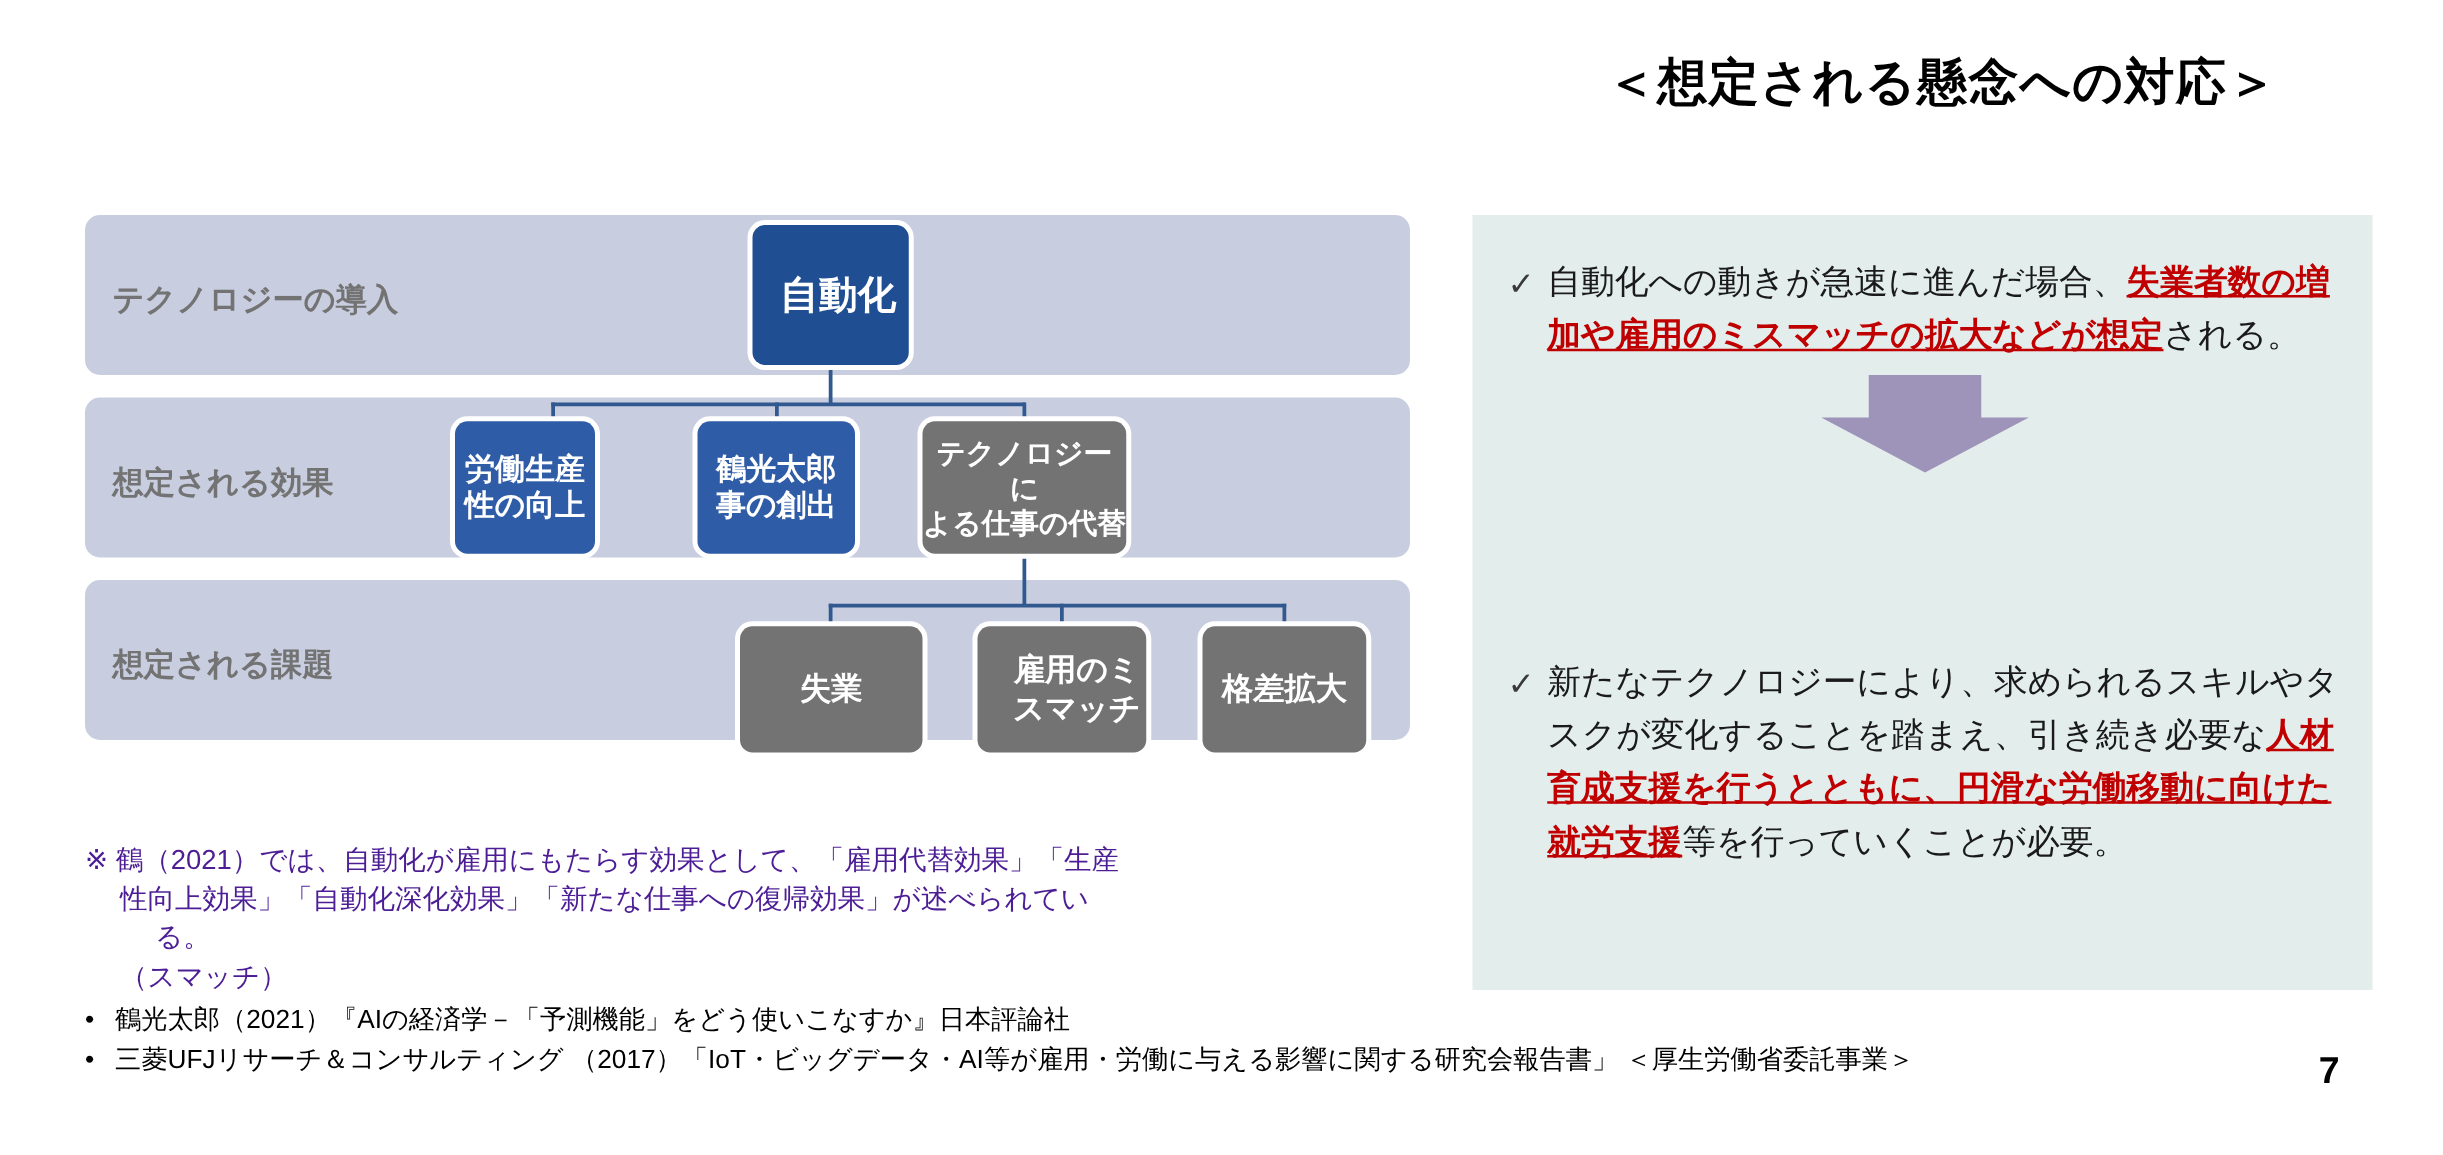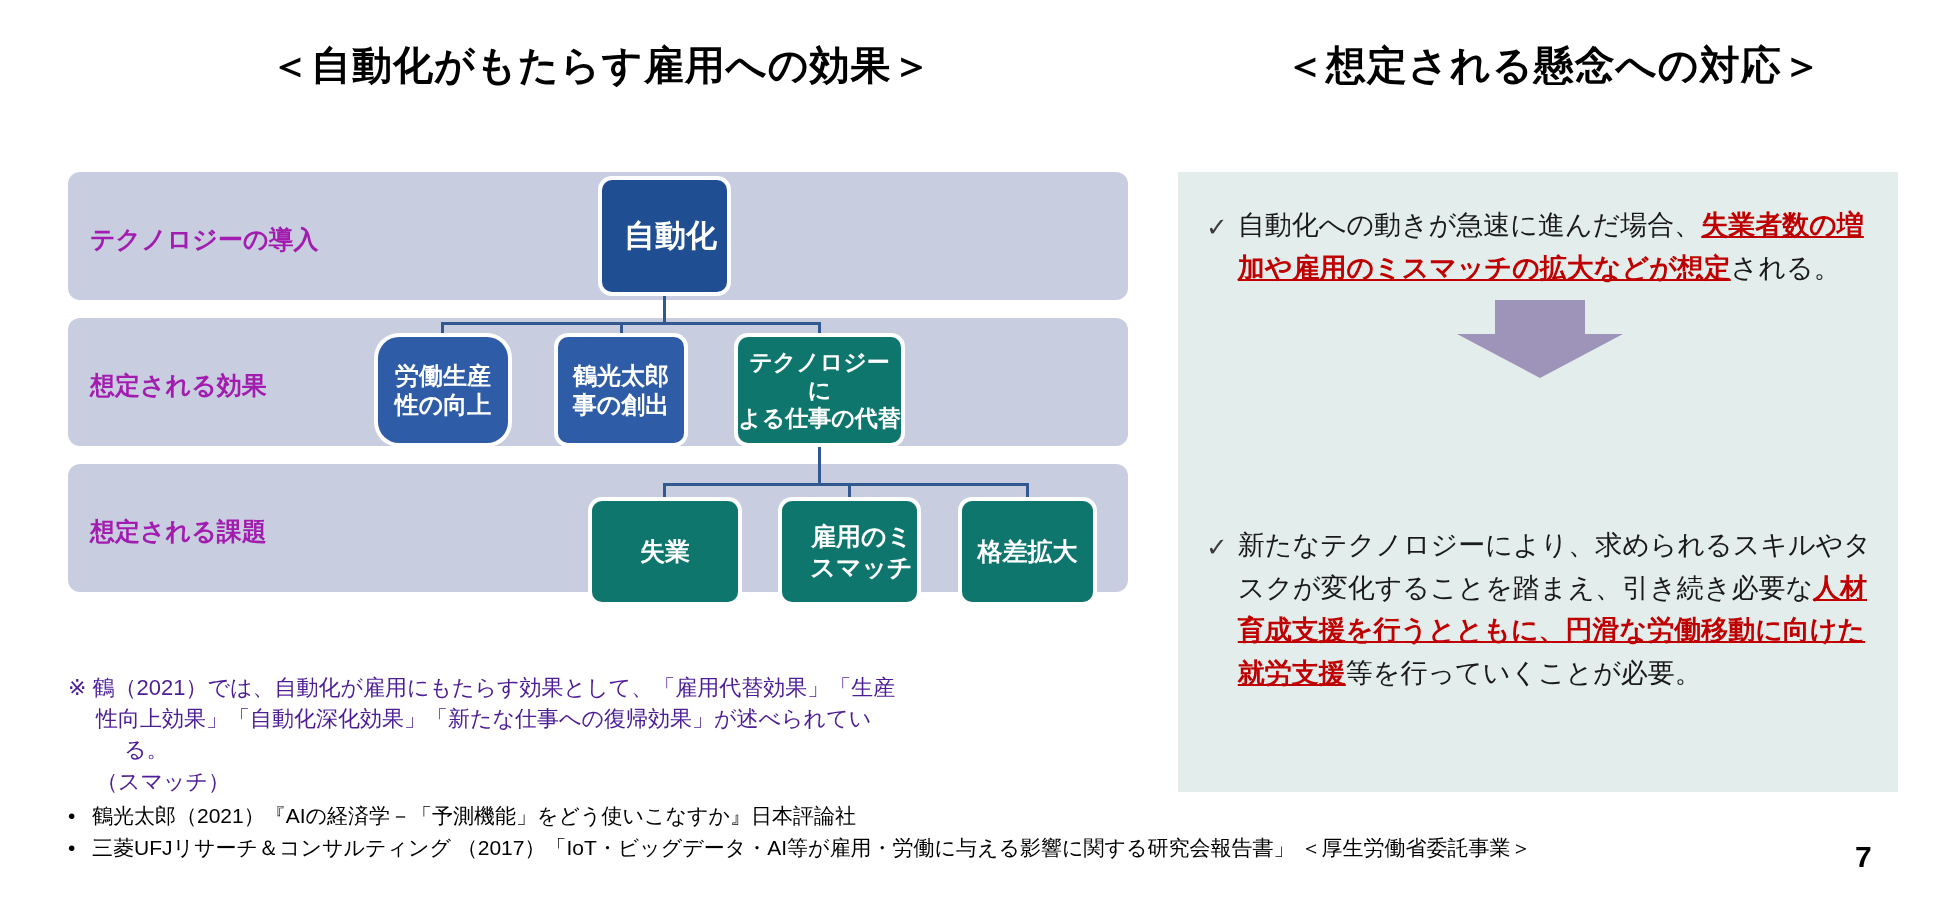--- a/index.html
+++ b/index.html
@@ -21,42 +21,42 @@
   
   .band{
     position:absolute;left:68px;width:1060px;
     background:#c8cee0;border-radius:12px;
   }
   #band-1{top:172px;height:128px;}
   #band-2{top:318px;height:128px;}
   #band-3{top:464px;height:128px;}
 
   .band-label{
-    position:absolute;left:90px;font-size:25px;font-weight:bold;color:#a21caf;
+    position:absolute;left:90px;font-size:25px;font-weight:bold;color:#737373;
     white-space:nowrap;
   }
   #band-label-1{top:223px;}
   #band-label-2{top:369px;}
   #band-label-3{top:515px;}
 
   .nodebox{
     position:absolute;border-radius:10px;
     display:flex;align-items:center;justify-content:center;
     text-align:center;color:#ffffff;font-weight:bold;
     box-shadow:0 0 0 4px #ffffff;
     line-height:1.22;
     box-sizing:border-box;
   }
   .blue{background:#2f5ca6;}
   .blue-dark{background:#1f4e93;}
-  .pink{background:#0f766e;}
+  .pink{background:#737373;}
 
   #node-auto{left:602px;top:180px;width:125px;height:112px;font-size:31px;padding-left:12px;}
 
-  #node-prod{left:378px;top:337px;width:130px;height:106px;font-size:24px;border-radius:21px;}
+  #node-prod{left:364px;top:337px;width:112px;height:106px;font-size:24px;}
   #node-newjob{left:558px;top:337px;width:126px;height:106px;font-size:24px;}
   #node-replace{left:738px;top:337px;width:163px;height:106px;font-size:23px;}
 
   #node-unemp{left:592px;top:501px;width:146px;height:101px;font-size:25px;}
   #node-mismatch{left:782px;top:501px;width:135px;height:101px;font-size:25px;padding-left:24px;}
   #node-gap{left:962px;top:501px;width:131px;height:101px;font-size:25px;}
 
   
   .ln{position:absolute;background:#31598f;}
   .lnv{width:3px;}
@@ -91,21 +91,20 @@
   #down-arrow svg{position:absolute;left:0;top:0;}
 
   
   #page-num{position:absolute;left:1855px;top:840px;font-size:30px;font-weight:bold;color:#000;}
 </style>
 </head>
 <body>
 
 <div class="slide">
 
-  <div class="title" id="title-left">＜自動化がもたらす雇用への効果＞</div>
   <div class="title" id="title-right">＜想定される懸念への対応＞</div>
 
   <div class="band" id="band-1"></div>
   <div class="band" id="band-2"></div>
   <div class="band" id="band-3"></div>
 
   <div class="band-label" id="band-label-1">テクノロジーの導入</div>
   <div class="band-label" id="band-label-2">想定される効果</div>
   <div class="band-label" id="band-label-3">想定される課題</div>
 

